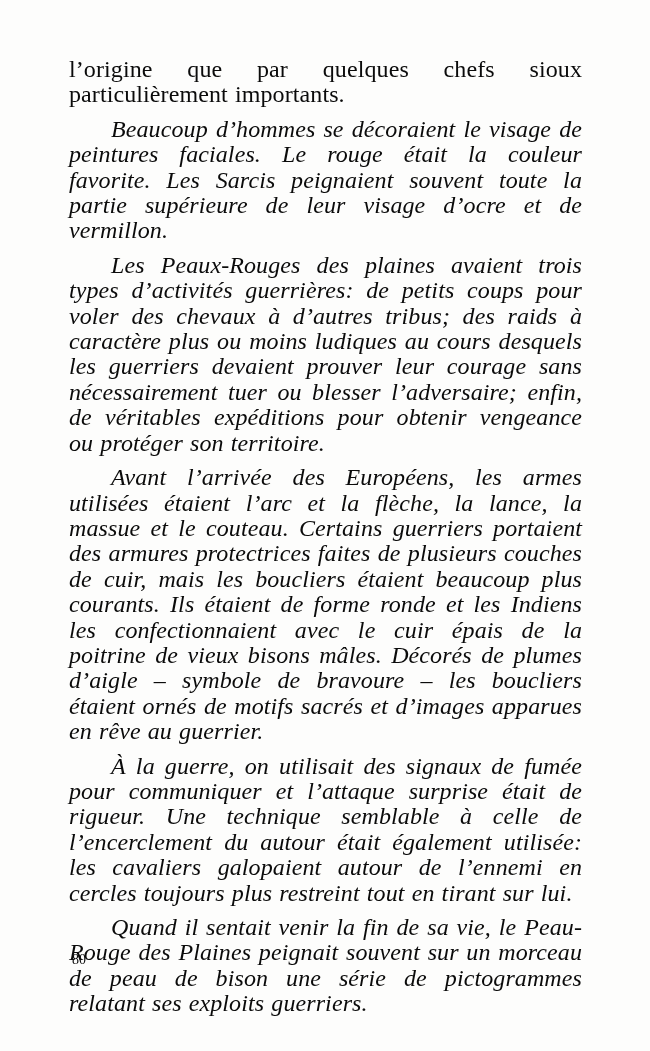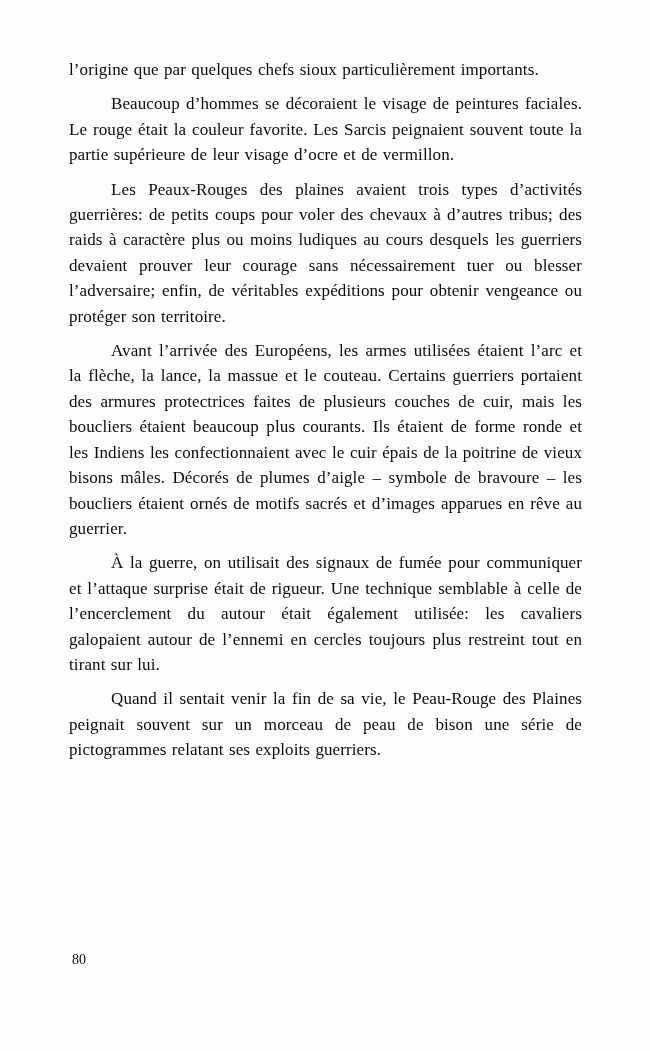--- a/index.html
+++ b/index.html
@@ -16,28 +16,29 @@
     overflow: hidden;
   }
   .page-text {
     position: absolute;
     top: 57px;
     left: 69px;
     width: 513px;
   }
   .page-text p {
     margin: 0 0 9px 0;
-    font-size: 17px;
+    font-size: 24px;
     line-height: 25.4px;
     text-align: justify;
     letter-spacing: 0.1px;
     word-spacing: 1px;
   }
   .page-text p.indent {
     text-indent: 42px;
+    font-style: italic;
   }
   .page-number {
     position: absolute;
     left: 72px;
     top: 949px;
     font-size: 14px;
     line-height: 22px;
   }
 </style>
 </head>

